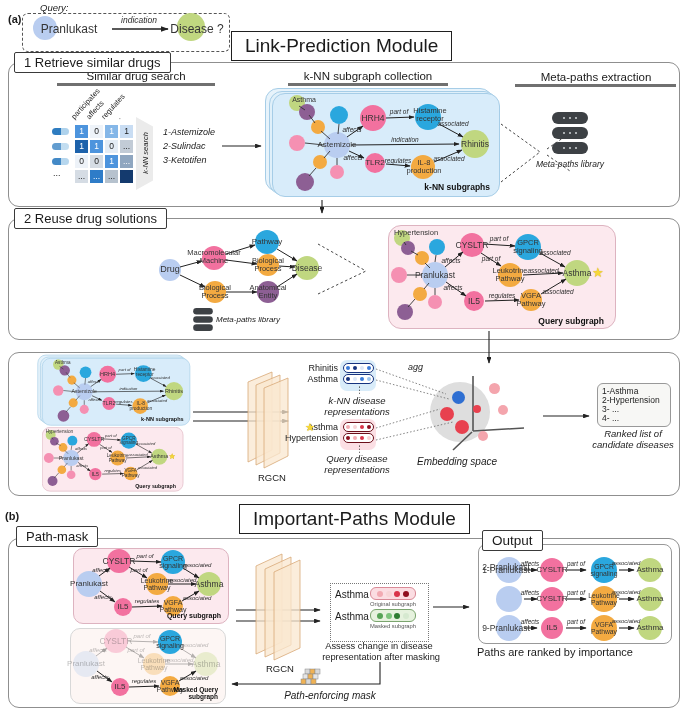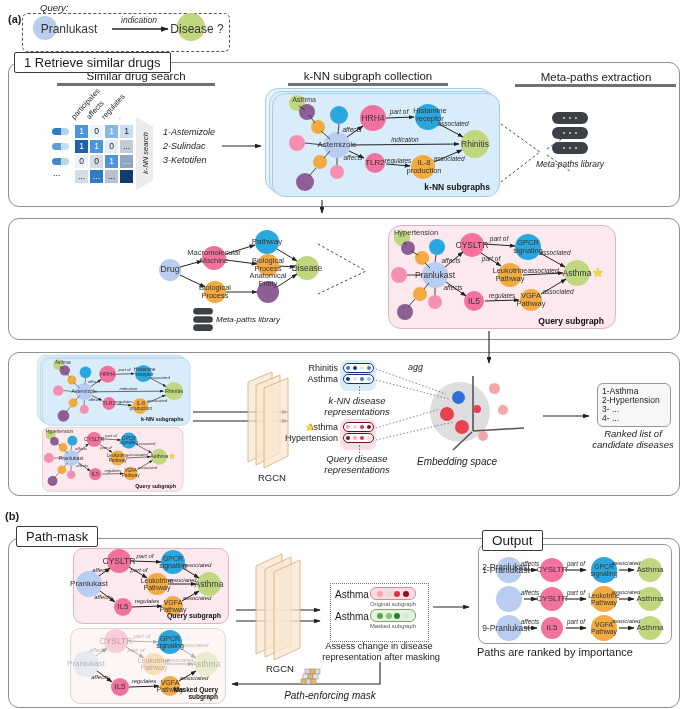--- a/index.html
+++ b/index.html
@@ -100,24 +100,27 @@
   <div class="abs" style="left:22px;top:13px;width:206px;height:37px;border:1.3px dashed #555;border-radius:6px"></div>
   <div class="c colDrug" style="left:33px;top:16px;width:24px;height:24px"></div>
   <div class="nl" style="left:69px;top:29px;font-size:12px">Pranlukast</div>
   <svg class="abs" style="left:110px;top:22px" width="62" height="12" viewBox="0 0 62 12">
       <line x1="2" y1="7" x2="58" y2="7" stroke="#222" stroke-width="1.3" marker-end="url(#ah)"></line>
     </svg>
   <div class="el" style="left:139px;top:20px;font-size:8.5px">indication</div>
   <div class="c colGr" style="left:177px;top:13px;width:28px;height:28px"></div>
   <div class="nl" style="left:197px;top:29px;font-size:12px">Disease ?</div>
 
+  <div class="modtitle" style="left:231px;top:31px">Link-Prediction Module</div>
+  <div class="modtitle" style="left:239px;top:504px">Important-Paths Module</div>
 
   <div class="sec" style="left:8px;top:62px;width:670px;height:143px"></div>
   <div class="seclabel" style="left:14px;top:52px">1 Retrieve similar drugs</div>
   <div class="sec" style="left:8px;top:218px;width:670px;height:120px"></div>
+  <div class="seclabel" style="left:14px;top:208px">2 Reuse drug solutions</div>
   <div class="sec" style="left:8px;top:352px;width:670px;height:142px"></div>
   <div class="abs" style="left:5px;top:510px;font-weight:700;font-size:11px">(b)</div>
   <div class="sec" style="left:8px;top:538px;width:670px;height:168px"></div>
   <div class="seclabel" style="left:16px;top:526px">Path-mask</div>
 
   <div class="hdr" style="left:136px;top:70px">Similar drug search</div>
   <div class="rule" style="left:57px;top:83px;width:158px"></div>
   <div class="hdr it" style="left:368px;top:70px;font-style:normal">k-NN subgraph collection</div>
   <div class="rule" style="left:288px;top:83px;width:160px"></div>
   <div class="hdr" style="left:596px;top:71px">Meta-paths extraction</div>
@@ -251,21 +254,21 @@
       <div class="nl wr" style="left:62px;top:29px;width:58px;font-size:7.5px">Macromolecular Machine</div>
       <div class="c colBl" style="left:103px;top:2px;width:24px;height:24px"></div>
       <div class="nl" style="left:115px;top:14px">Pathway</div>
       <div class="c colOr" style="left:105px;top:26px;width:22px;height:22px"></div>
       <div class="nl wr" style="left:116px;top:37px;width:42px;font-size:7.5px">Biological Process</div>
       <div class="c colGr" style="left:143px;top:28px;width:24px;height:24px"></div>
       <div class="nl" style="left:155px;top:40px;font-size:8.5px">Disease</div>
       <div class="c colOr" style="left:52px;top:53px;width:22px;height:22px"></div>
       <div class="nl wr" style="left:63px;top:64px;width:42px;font-size:7.5px">Biological Process</div>
       <div class="c colPu" style="left:105px;top:53px;width:22px;height:22px"></div>
-      <div class="nl wr" style="left:116px;top:52px;width:46px;font-size:7.5px">Anatomical Entity</div>
+      <div class="nl wr" style="left:116px;top:64px;width:46px;font-size:7.5px">Anatomical Entity</div>
       <svg class="abs" style="left:40px;top:80px" width="22" height="24" viewBox="0 0 38 44">
         <g fill="#3d4145">
             <rect x="1" y="0" width="36" height="12" rx="6"></rect>
             <rect x="1" y="15" width="36" height="12" rx="6"></rect>
             <rect x="1" y="30" width="36" height="12" rx="6"></rect>
           </g>
       </svg>
       <div class="cap" style="left:64px;top:87px;width:100px;font-size:8px;text-align:left">Meta-paths library</div>
     </div>
   </div>

